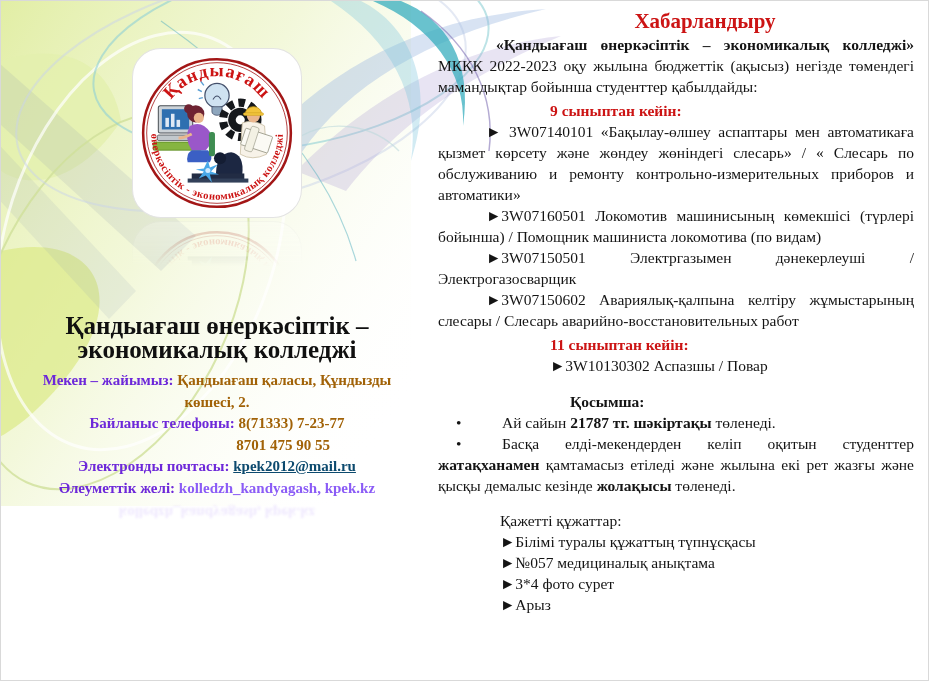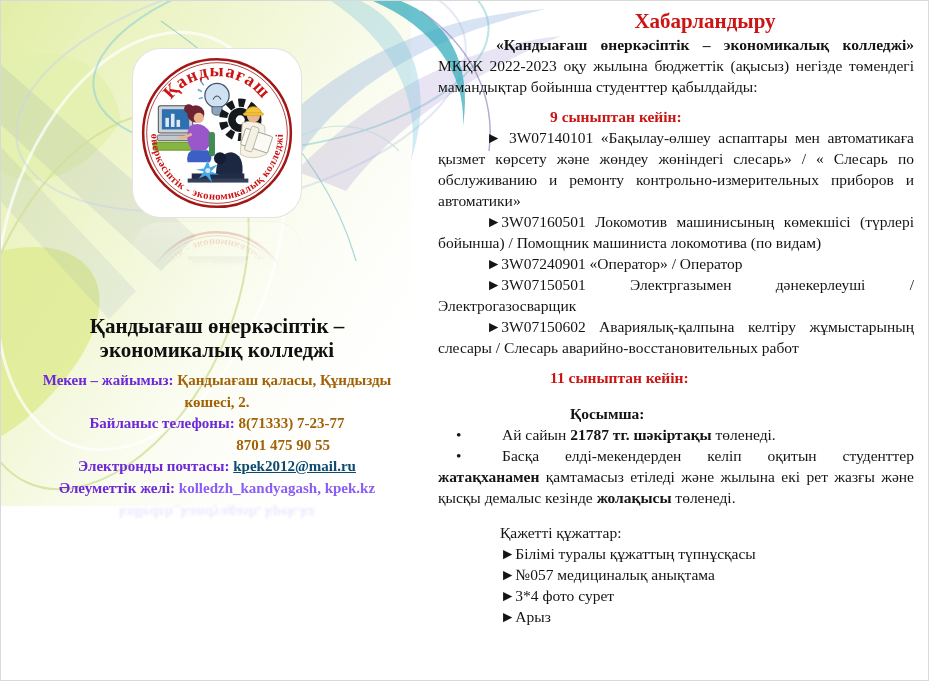--- a/index.html
+++ b/index.html
@@ -16,42 +16,42 @@
   .logo-wrap { margin-top:46px; }
   .logo-svg { width:172px; height:172px; display:block; margin:0 auto; }
   .logo-reflection {
     width:172px; height:58px; margin:1px auto 0; overflow:hidden; opacity:.38;
     -webkit-mask-image:linear-gradient(to bottom, rgba(0,0,0,.65), transparent 80%);
     mask-image:linear-gradient(to bottom, rgba(0,0,0,.65), transparent 80%);
     filter:blur(.4px);
   }
   .logo-reflection svg { width:172px; height:172px; display:block; transform:scaleY(-1); }
   .college-title {
-    margin:36px 20px 8px; font-size:21px; font-weight:bold; line-height:24px; color:#101010;
+    margin:36px 20px 8px; font-size:25px; font-weight:bold; line-height:24px; color:#101010;
   }
   .contacts { font-size:15px; font-weight:bold; line-height:21.5px; padding:0 16px; }
   .contact-line { margin:0; }
   .lbl-red { color:#6d28d9;text-align:right; }
   .val-blue { color:#a16207; }
   .val-navy { color:#8b5cf6; }
   .phone2 { padding-left:132px; }
   .email-link { color:#0c4a6e; text-decoration:underline; }
   .contacts-reflection {
     margin-top:2px; opacity:.14; filter:blur(1px); transform:scaleY(-1);
     font-size:15px; font-weight:bold;
   }
 
   
   .right-col {
     position:absolute; left:437px; top:10px; width:476px;
     font-size:15.5px; line-height:21px;
   }
   .announce-title { text-align:center; padding-left:58px; color:#cc1414; font-weight:bold; font-size:21px; }
   .intro { text-align:justify; text-indent:58px; margin-top:2px; }
-  .sec-red { color:#cc1414; font-weight:bold; padding-left:112px; margin-top:9px; }
+  .sec-red { color:#cc1414; font-weight:bold; padding-left:112px; margin-top:3px; }
   .item { text-align:justify; text-indent:48px; }
   .item-plain { padding-left:112px; }
   .sub-bold { font-weight:bold; padding-left:132px; margin-top:15px; }
   .bullet { text-align:justify; }
   .bullet .marker { display:inline-block; margin-left:18px; width:46px; }
   .docs-head { font-weight:normal; padding-left:62px; margin-top:14px; }
   .doc-item { padding-left:62px; }
 </style>
 </head>
 <body>
@@ -250,25 +250,25 @@
   <div class="right-col">
 
     <p class="announce-title">Хабарландыру</p>
 
     <p class="intro"><b>«Қандыағаш өнеркәсіптік – экономикалық колледжі»</b><span> МКҚК 2022-2023 оқу жылына бюджеттік (ақысыз) негізде төмендегі мамандықтар бойынша студенттер қабылдайды:</span></p>
 
     <p class="sec-red">9 сыныптан кейін:</p>
 
     <p class="item">►  3W07140101 «Бақылау-өлшеу аспаптары мен автоматикаға қызмет көрсету және жөндеу жөніндегі слесарь» / « Слесарь по обслуживанию и ремонту контрольно-измерительных приборов и автоматики»</p>
     <p class="item">►3W07160501 Локомотив машинисының көмекшісі (түрлері бойынша) / Помощник машиниста локомотива (по видам)</p>
-    <p class="item">►3W07240901 «Оператор» / Оператор</p>
     <p class="item">►3W07150501 Электргазымен дәнекерлеуші / Электрогазосварщик</p>
     <p class="item">►3W07150602 Авариялық-қалпына келтіру жұмыстарының слесары / Слесарь аварийно-восстановительных работ</p>
 
     <p class="sec-red" style="">11 сыныптан кейін:</p>
+    <p class="item-plain">►3W10130302  Аспазшы / Повар</p>
 
     <p class="sub-bold">Қосымша:</p>
 
     <p class="bullet"><span class="marker">•</span><span>Ай сайын </span><b>21787 тг. шәкіртақы</b><span> төленеді.</span><b></b><span></span></p>
 
     <p class="bullet"><span class="marker">•</span><span>Басқа елді-мекендерден келіп оқитын студенттер </span><b>жатақханамен</b><span> қамтамасыз етіледі және жылына екі рет жазғы және қысқы демалыс кезінде </span><b>жолақысы</b><span> төленеді.</span></p>
 
     <p class="docs-head">Қажетті құжаттар:</p>
     <p class="doc-item">►Білімі туралы құжаттың түпнұсқасы</p>
     <p class="doc-item">►№057 медициналық анықтама</p>

